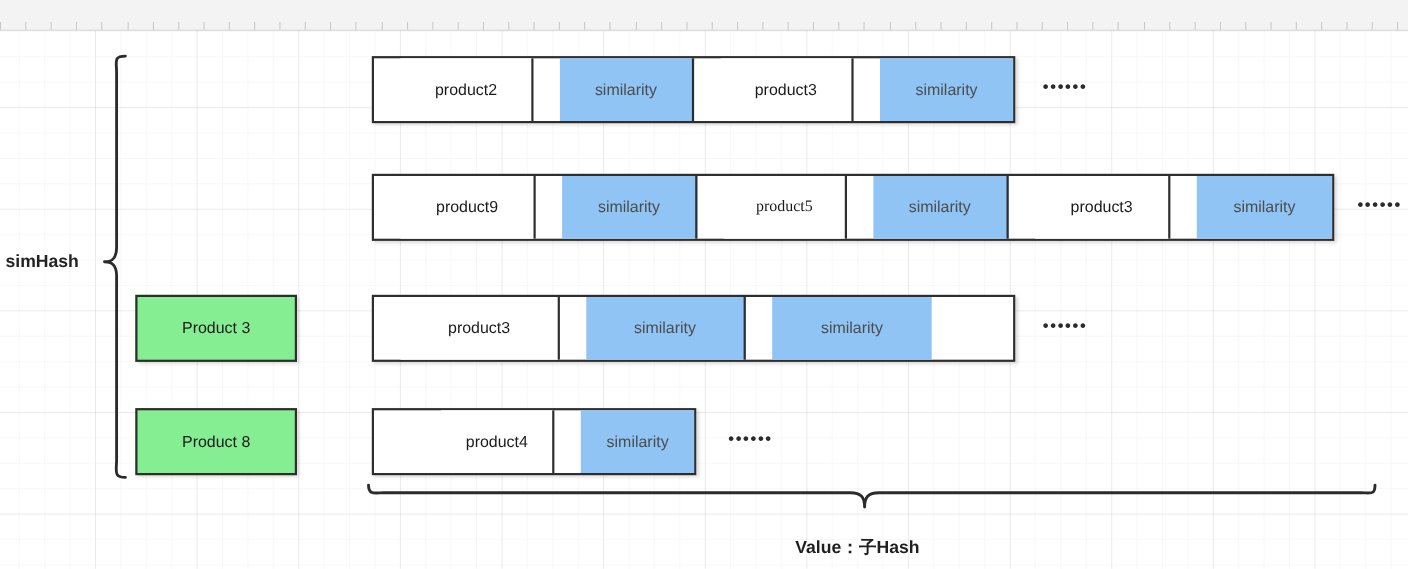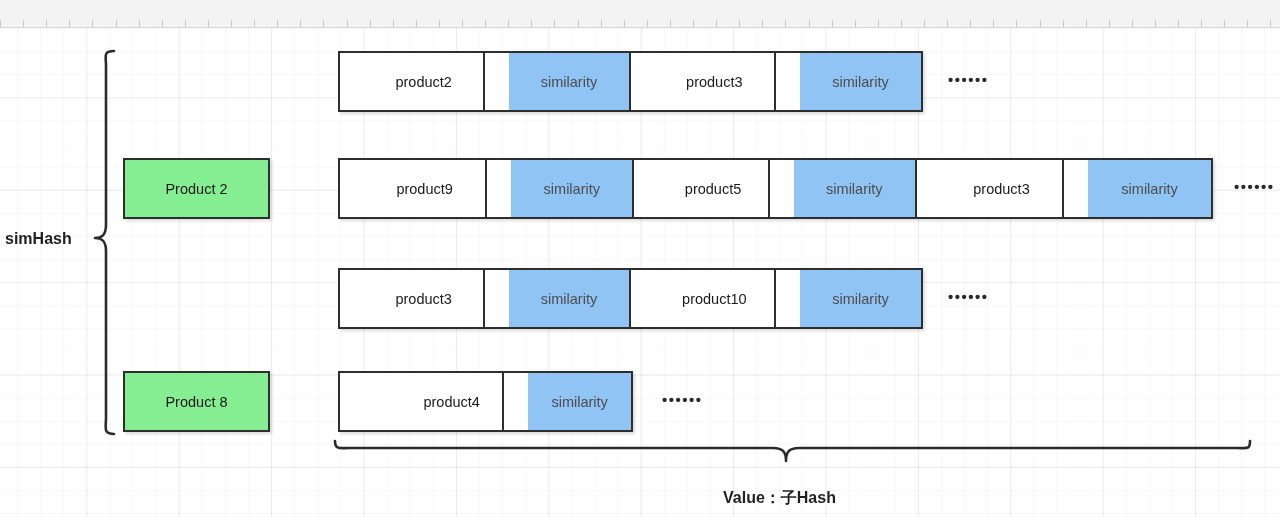--- a/index.html
+++ b/index.html
@@ -230,22 +230,22 @@
 
     <path d="M 335 441
              C 335 450, 340 448, 349 448
              L 773 448
              C 783 448, 786 452, 786 461
              C 786 452, 789 448, 799 448
              L 1237 448
              C 1247 448, 1250 450, 1250 441" fill="none" stroke="#2b2b2b" stroke-width="2.6" stroke-linecap="round" stroke-linejoin="round"></path>
   </svg>
 
-  <div class="keybox" style="left:123px; top:158px; width:147px; height:61px;">
-    <span>Product 2</span>
+  <div class="keybox" style="left:123px; top:268px; width:147px; height:61px;">
+    <span>Product 3</span>
   </div>
   <div class="keybox" style="left:123px; top:371px; width:147px; height:61px;">
     <span>Product 8</span>
   </div>
 
   <div class="hashrow" id="row-0" style="left: 338px; top: 51px; height: 61px; width: 585px;">
       <div class="cell k" style="width: 145px;">
         <span>product2</span>
       </div>
       <div class="cell v" style="width: 145px;">
@@ -258,42 +258,39 @@
         <span>similarity</span>
       </div>
     </div>
   <div class="hashrow" id="row-1" style="left: 338px; top: 158px; height: 61px; width: 875px;">
       <div class="cell k" style="width: 145px; align-items: center;">
         <span>product9</span>
       </div>
       <div class="cell v" style="width: 145px;">
         <span>similarity</span>
       </div>
-      <div class="cell k" style="width: 131px;">
+      <div class="cell k" style="width: 131px; font-family: Liberation Serif, serif;">
         <span>product5</span>
       </div>
       <div class="cell v" style="width: 145px;">
         <span>similarity</span>
       </div>
       <div class="cell k" style="width: 145px;">
         <span>product3</span>
       </div>
       <div class="cell v" style="width: 145px;">
         <span>similarity</span>
       </div>
     </div>
   <div class="hashrow" id="row-2" style="left: 338px; top: 268px; height: 61px; width: 585px;">
       <div class="cell k" style="width: 145px;">
         <span>product3</span>
       </div>
       <div class="cell v" style="width: 145px;">
         <span>similarity</span>
-      </div>
-      <div class="cell k" style="width: 145px;">
-        <span>product10</span>
       </div>
       <div class="cell v" style="width: 145px;">
         <span>similarity</span>
       </div>
     </div>
   <div class="hashrow" id="row-3" style="left: 338px; top: 371px; height: 61px; width: 295px; padding-left: 37px;">
       <div class="cell k" style="width: 145px;">
         <span>product4</span>
       </div>
       <div class="cell v" style="width: 145px;">

